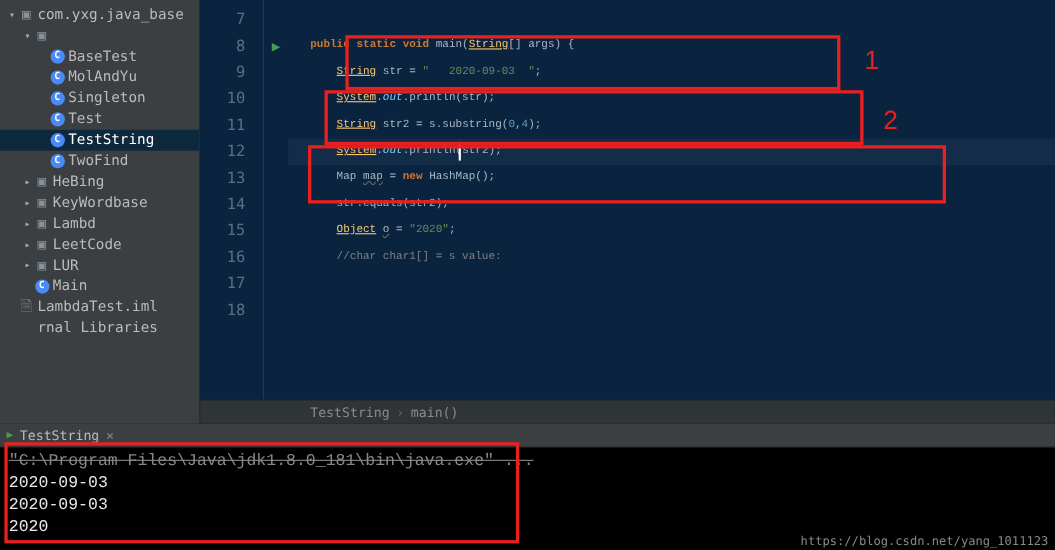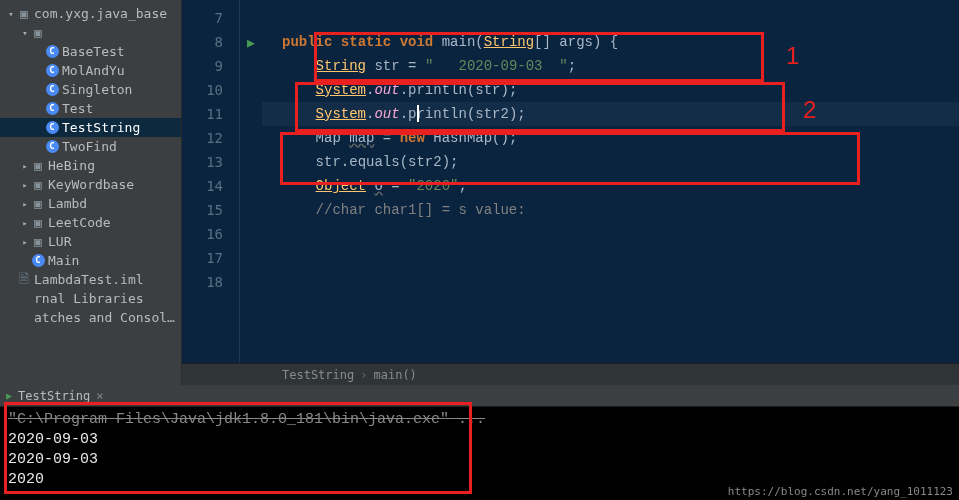--- a/index.html
+++ b/index.html
@@ -68,42 +68,42 @@
     width: 22px; padding-top: 6px;
   }
   .run-icon {
     height: 24px; display: flex; align-items: center; justify-content: center;
     color: #499c54; font-size: 13px;
   }
   .code {
     flex: 1;
     padding-top: 6px;
     font-family: Consolas, "Courier New", monospace;
-    font-size: 14px;
+    font-size: 10px;
     position: relative;
     min-width: 0;
   }
   .cl {
     height: 24px; line-height: 24px;
     padding-left: 20px;
     white-space: pre;
     position: relative;
   }
   .cl.current { background: rgba(255,255,255,0.04); }
   .cursor {
     position: absolute;
     width: 2px; height: 17px; background: #fff;
   }
   
   .k { color: #cc7832; font-weight: bold; }   
   .t { color: #ffc66d; text-decoration: underline; }  
   .m { color: #a9b7c6; }   
   .s { color: #6a8759; }   
   .n { color: #6897bb; }   
-  .f { color: #f9a8d4; font-style: italic; }  
+  .f { color: #7dd3fc; font-style: italic; }  
   .c { color: #808080; }   
   .p { color: #a9b7c6; }   
   .br { color: #a9b7c6; }  
   .v { color: #a9b7c6; text-decoration: underline wavy #666; } 
   
   .crumbs {
     height: 22px;
     background: #2f3436;
     border-top: 1px solid #1e1e1e;
     display: flex; align-items: center;
@@ -249,25 +249,20 @@
         </div>
         <div class="tree-row" style="padding-left: 6px;">
           <span class="tw"></span>
           <span class="ic ic-file">🗎</span>
           <span class="lab">LambdaTest.iml</span>
         </div>
         <div class="tree-row" style="padding-left: 6px;">
           <span class="tw"></span>
           <span class="ic"></span>
           <span class="lab">rnal Libraries</span>
-        </div>
-        <div class="tree-row" style="padding-left: 6px;">
-          <span class="tw"></span>
-          <span class="ic"></span>
-          <span class="lab">atches and Consoles</span>
         </div>
       </div>
 
     <div class="editor">
       <div class="code-area">
         <div class="gutter" id="gutter">
             <div class="gl">7</div>
             <div class="gl">8</div>
             <div class="gl">9</div>
             <div class="gl">10</div>
@@ -292,20 +287,21 @@
             <div class="run-icon"></div>
             <div class="run-icon"></div>
             <div class="run-icon"></div>
             <div class="run-icon"></div>
           </div>
         <div class="code" id="code">
             <div class="cl"></div>
             <div class="cl"><span class="k">public</span> <span class="k">static</span> <span class="k">void</span> <span class="m">main</span><span class="p">(</span><span class="t">String</span><span class="p">[] </span><span class="m">args</span><span class="p">)</span> <span class="br">{</span></div>
             <div class="cl">    <span class="t">String</span> <span class="m">str</span> <span class="p">=</span> <span class="s">"   2020-09-03  "</span><span class="p">;</span></div>
             <div class="cl">    <span class="t">System</span><span class="p">.</span><span class="f">out</span><span class="p">.</span><span class="m">println</span><span class="p">(</span><span class="m">str</span><span class="p">);</span></div>
+            <div class="cl">    <span class="t">String</span> <span class="m">str2</span> <span class="p">=</span> <span class="m">s</span><span class="p">.</span><span class="m">substring</span><span class="p">(</span><span class="n">0</span><span class="p">,</span><span class="n">4</span><span class="p">);</span></div>
             <div class="cl current">    <span class="t">Syst<span class="cursor" style="left:155px;top:3px"></span>em</span><span class="p">.</span><span class="f">out</span><span class="p">.</span><span class="m">println</span><span class="p">(</span><span class="m">str2</span><span class="p">);</span></div>
             <div class="cl">    <span class="m">Map</span> <span class="v">map</span> <span class="p">=</span> <span class="k">new</span> <span class="m">HashMap</span><span class="p">();</span></div>
             <div class="cl">    <span class="m">str</span><span class="p">.</span><span class="m">equals</span><span class="p">(</span><span class="m">str2</span><span class="p">);</span></div>
             <div class="cl">    <span class="t">Object</span> <span class="v">o</span> <span class="p">=</span> <span class="s">"2020"</span><span class="p">;</span></div>
             <div class="cl">    <span class="c">//char char1[] = s value:</span></div>
           </div>
       </div>
       <div class="crumbs">
         <span>TestString</span>
         <span class="sep">›</span>

